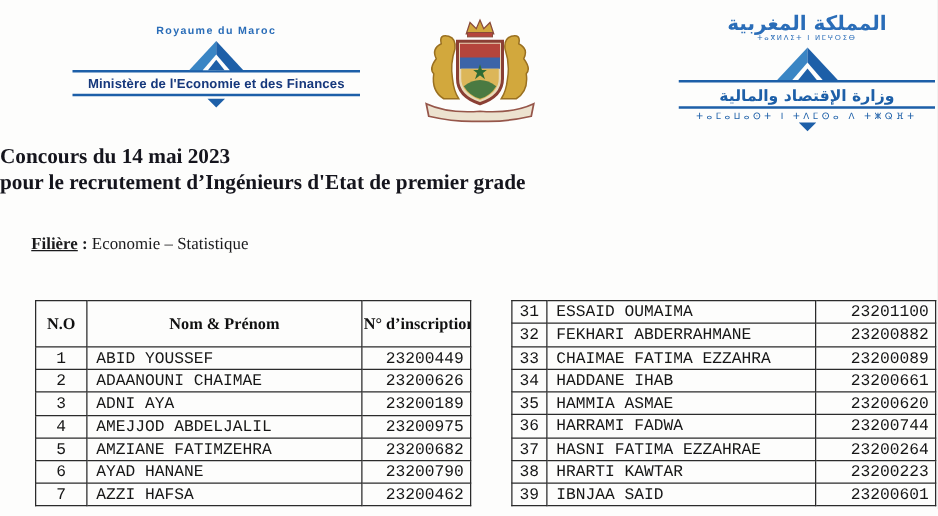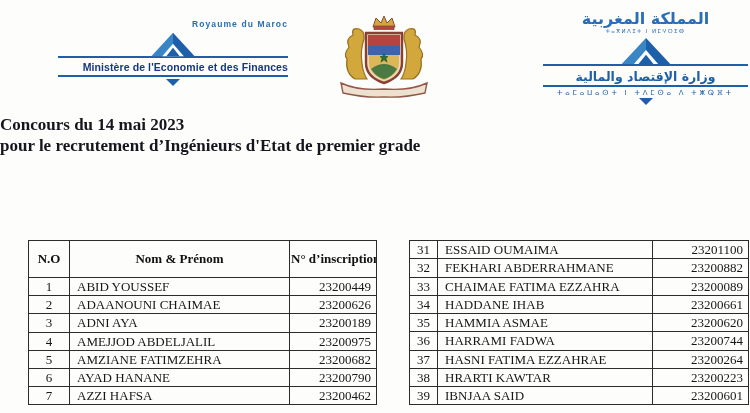--- a/index.html
+++ b/index.html
@@ -2,21 +2,21 @@
 <html><head>
 <meta charset="utf-8">
 <style>
   html,body{margin:0;padding:0;background:#e9e9e9;}
   .page{
     position:relative;width:750px;height:413px;overflow:hidden;
     background:#fdfdfc;color:#1c1c1e;
     font-family:"Liberation Serif", serif;
   }
   
-  .logo-left{position:absolute;top:19px;left:58px;width:230px;text-align:right;}
+  .logo-left{position:absolute;top:19px;left:58px;width:230px;text-align:center;}
   .logo-right{position:absolute;top:9px;left:543px;width:205px;text-align:center;}
   .coat{position:absolute;top:13px;left:333px;width:102px;height:88px;filter:blur(.3px);}
   .kingdom-fr{
     font-family:"Liberation Sans",sans-serif;font-weight:bold;font-size:8.5px;
     letter-spacing:1.1px;color:#2a6db8;
   }
   .tri-svg{display:block;margin:2px auto -2px auto;}
   .logo-rule{height:2px;background:#1d5fa8;margin:0 0 2px 0;}
   .ministry-fr{
     font-family:"Liberation Sans",sans-serif;font-weight:bold;font-size:10.5px;
@@ -42,21 +42,21 @@
   .tables{position:absolute;top:240px;left:28px;display:flex;}
   table{border-collapse:collapse;table-layout:fixed;background:#fdfdfc;}
   .t-left{width:339px;margin-right:32px;}
   .t-right{width:339px;}
   th,td{border:1.6px solid #2b2b2b;overflow:hidden;white-space:nowrap;}
   th{
     font-family:"Liberation Serif",serif;font-weight:bold;font-size:13px;
     line-height:1.2;height:34px;text-align:center;color:#111;
   }
   td{
-    font-family:Liberation Serif, serif;font-size:13px;color:#161616;
+    font-family:Liberation Mono, monospace;font-size:13px;color:#161616;
     height:17.2px;line-height:17.2px;padding:0;
   }
   .t-right td{height:17px;line-height:17px;}
   td.c0{text-align:center;}
   td.c1{text-align:left;padding-left:7px;}
   td.c2{text-align:right;padding-right:5px;}
   .t-left .w0{width:38px;} .t-left .w1{width:217px;} .t-left .w2{width:84px;}
   .t-right .w0{width:28px;} .t-right .w1{width:215px;} .t-right .w2{width:96px;}
 </style>
 </head>
@@ -112,20 +112,23 @@
     <div class="tifinagh-lg">ⵜⴰⵎⴰⵡⴰⵙⵜ ⵏ ⵜⴷⵎⵙⴰ ⴷ ⵜⵥⵕⴼⵜ</div>
     <div class="downtri"></div>
   </div>
 
   <div class="title">
     <div class="l1">Concours du 14 mai 2023</div>
     <div class="l2">pour le recrutement d’Ingénieurs d'Etat de premier grade</div>
   </div>
 
   <div class="info">
+    <div class="row">
+      <span class="lbl">Filière</span><span class="sep"> : </span><span>Economie – Statistique</span>
+    </div>
   </div>
 
   <div class="tables">
     <table class="t-left">
       <thead>
         <tr>
           <th class="w0">N.O</th>
           <th class="w1">Nom &amp; Prénom</th>
           <th class="w2">N° d’inscription</th>
         </tr>

